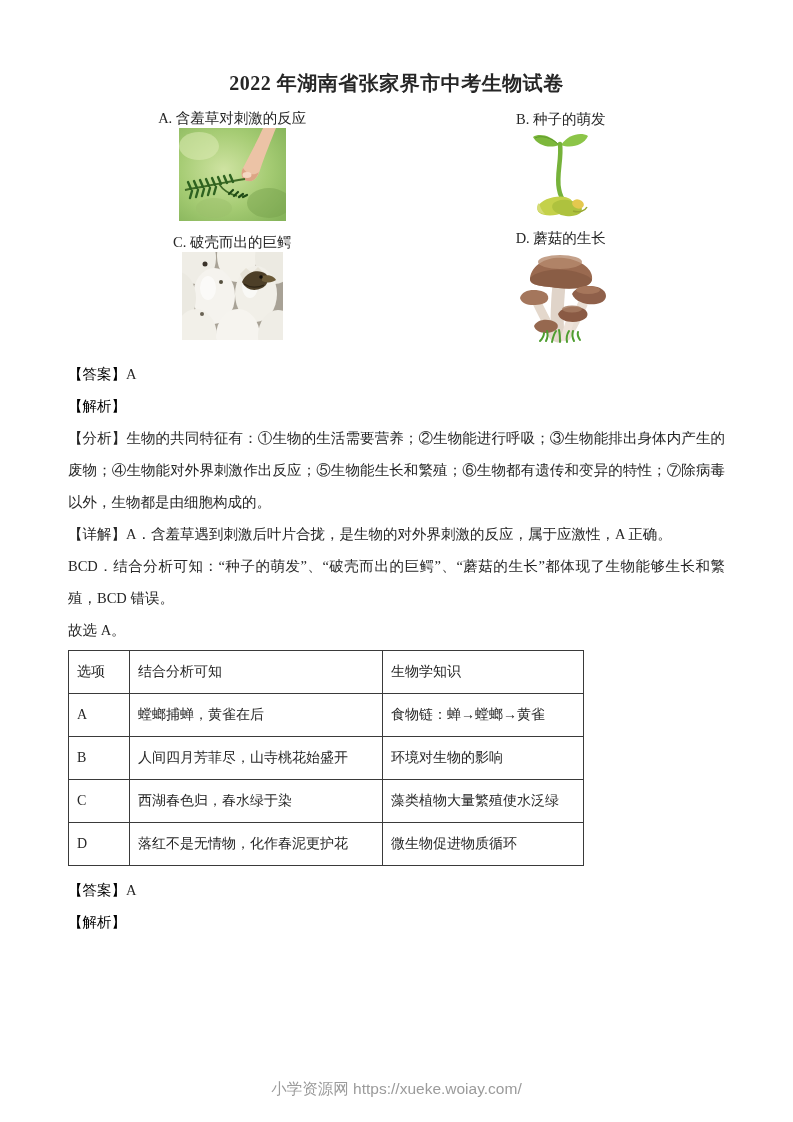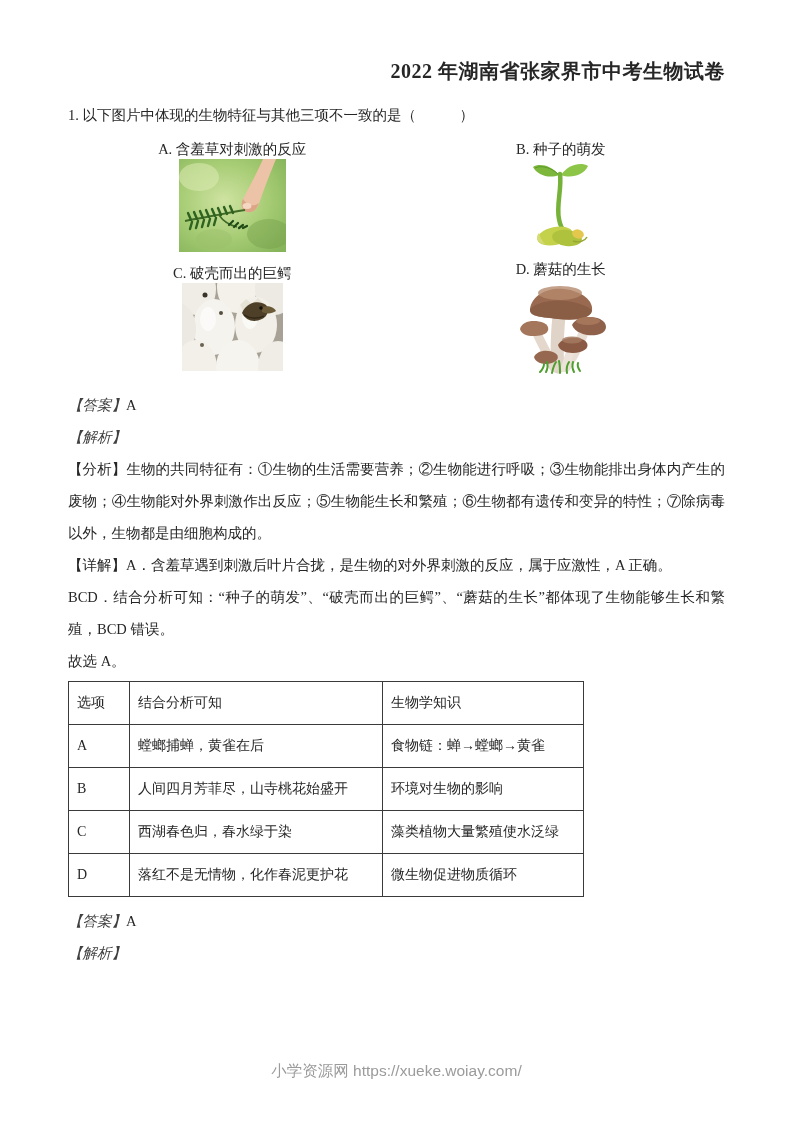--- a/index.html
+++ b/index.html
@@ -10,39 +10,39 @@
     margin: 0 auto;
     background: #ffffff;
     font-family: "Liberation Serif", "DejaVu Serif", serif;
     color: #262626;
     font-size: 14.5px;
     overflow: hidden;
     box-sizing: border-box;
     padding: 58px 68px 0 68px;
   }
   .doc-title {
-    margin: 0;
+    margin: 12px;
     font-size: 20px;
     font-weight: bold;
-    text-align: right;
+    text-align: center;
     letter-spacing: 0.5px;
   }
   .section-heading {
     margin: 24px 0 0 0;
     font-size: 15.5px;
     font-weight: bold;
   }
   .q-text { margin-top: 20px; line-height: 1.4; }
   .option-row { display: flex; margin-top: 8px; align-items: center; }
   .option-cell { width: 50%; display: flex; align-items: center; flex-direction: column; }
   .option-label { white-space: nowrap; }
   .opt-img { display: block; flex: 0 0 auto; }
   .ans-block { line-height: 32px; }
   .ans-line { margin: 0; }
-  .blue { color: #404040; font-style: italic; }
+  .blue { color: #000000; }
   .para { margin: 0; text-align: justify; line-height: 32px; }
   .q2-table {
     border-collapse: collapse;
     margin-top: 4px;
     font-size: 14px;
   }
   .q2-table td {
     border: 1px solid #3a3a3a;
     height: 42px;
     padding: 0 8px;
@@ -56,36 +56,35 @@
     display: flex;
     margin-top: 34px;
     padding-left: 3px;
   }
   .choice { width: 163px; }
   .choice:last-child { width: auto; }
   .footer {
     position: absolute;
     left: 0;
     right: 0;
-    bottom: 40px;
+    bottom: 22px;
     text-align: center;
     color: #9b9b9b;
     font-size: 15.5px;
     font-family: "Liberation Sans", "DejaVu Sans", sans-serif;
   }
 </style>
 </head>
 <body>
 
 <div class="page">
 
   <h1 class="doc-title">2022 年湖南省张家界市中考生物试卷</h1>
 
 
-  <p class="q-text">1. 以下图片中体现的生物特征与其他三项不一致的是（　　　）</p>
 
   <div class="option-row">
     <div class="option-cell">
       <span class="option-label">A. 含羞草对刺激的反应</span>
 
       <svg class="opt-img" width="107" height="93" viewBox="0 0 107 93">
         <defs>
           <radialGradient id="gA" cx="42%" cy="45%" r="75%">
             <stop offset="0%" stop-color="#cfe3a2"></stop>
             <stop offset="55%" stop-color="#a6cc74"></stop>

